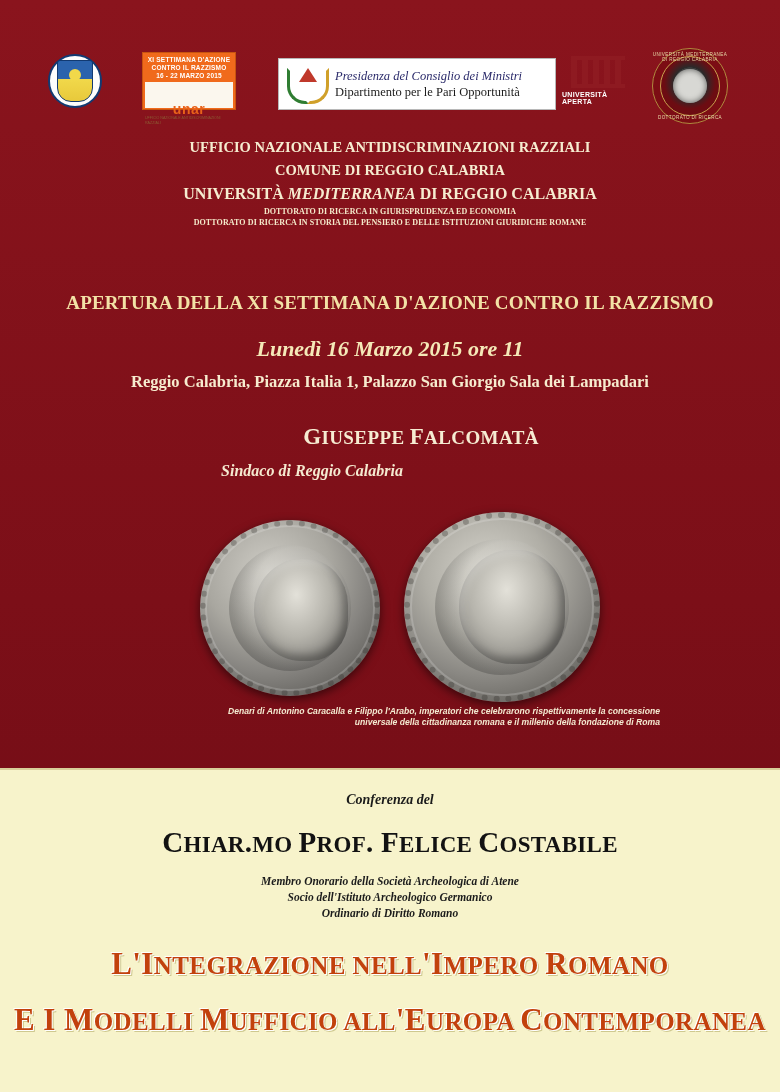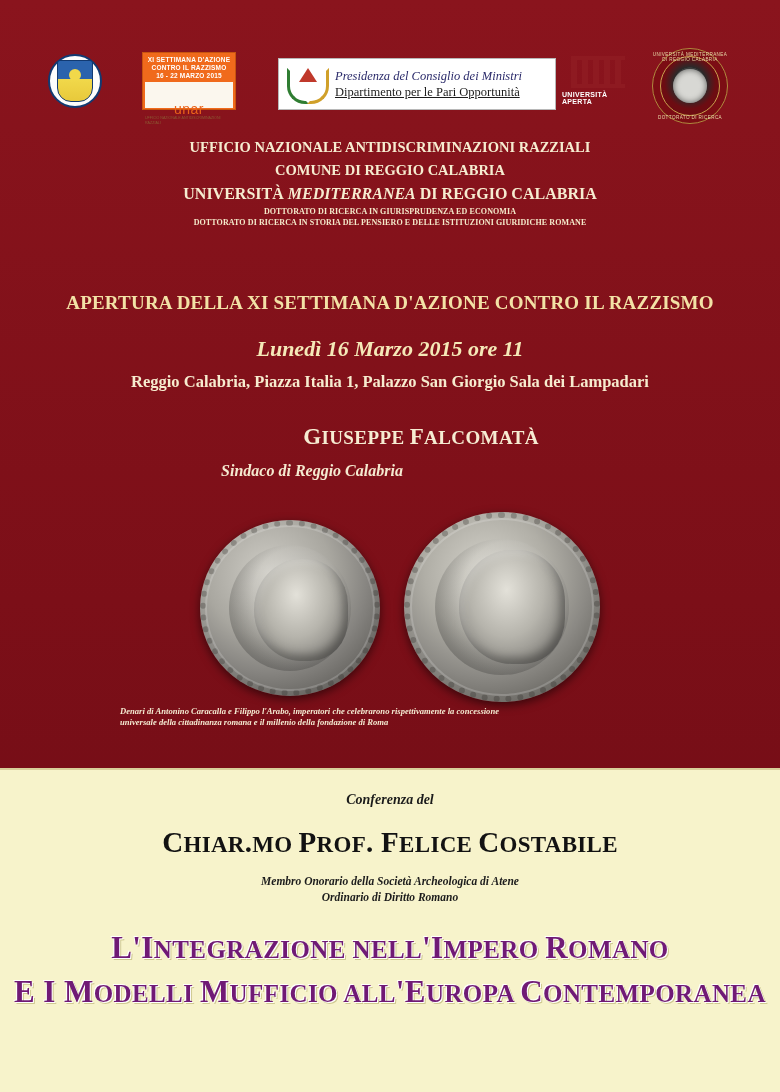--- a/index.html
+++ b/index.html
@@ -77,21 +77,21 @@
   }
   .logo-unar .strip {
     margin-top: 2px;
     width: 88px; height: 26px;
     background: #fbf7ee;
     display: flex; align-items: center; justify-content: center;
     flex-direction: column;
   }
   .logo-unar .unar-word {
     font-family: "Liberation Sans", sans-serif;
-    font-size: 14px; font-weight: normal; color: #e8621a;
+    font-size: 14px; font-weight: bold; color: #e8621a;
     letter-spacing: .5px; line-height: 14px; margin-top: 38px;
   }
   .logo-unar .unar-sub {
     font-family: "Liberation Sans", sans-serif;
     font-size: 3.6px; color: #8c5a33; line-height: 5px;
   }
 
   
   .logo-presidenza {
     left: 278px; top: 32px;
@@ -133,21 +133,20 @@
   .logo-presidenza .txt { margin-left: 4px; }
   .logo-presidenza .t1 {
     font-family: "Liberation Serif", serif;
     font-style: italic; font-size: 12.5px; color: #2a2a6a;
     line-height: 16px;
   }
   .logo-presidenza .t2 {
     font-family: "Liberation Serif", serif;
     font-size: 12.5px; color: #1b1b1b;
     line-height: 16px;
-    text-decoration: underline;
   }
 
   
   .logo-aperta {
     left: 562px; top: 30px;
     width: 72px; height: 54px;
     display: flex; flex-direction: column; align-items: center;
   }
   .logo-aperta .cols {
     width: 54px; height: 32px;
@@ -330,25 +329,25 @@
     position: absolute;
     left: 3%; top: 3%; width: 94%; height: 94%;
     border-radius: 50%;
     border: 2px solid rgba(255,255,255,.18);
     box-sizing: border-box;
   }
 
   .coin-caption {
     position: absolute;
     top: 706px; left: 120px; width: 540px;
-    font-family: Liberation Serif, serif;
+    font-family: Liberation Sans, sans-serif;
     font-style: italic; font-weight: bold;
     font-size: 8.6px; line-height: 11px;
     color: #f4ead1;
-    text-align: left;
+    text-align: right;
   }
 
   
   .panel {
     position: absolute;
     left: 0; top: 768px; width: 780px; height: 324px;
     background: #f7f3cb;
     border-top: 2px solid #d8d09a;
   }
   .conf-label {
@@ -374,25 +373,26 @@
 
   .title-block {
     margin-top: 22px;
   }
   .title-line {
     font-family: "Liberation Serif", serif;
     font-weight: bold;
     font-size: 31px;
     line-height: 42px;
     letter-spacing: .4px;
-    color: #701a75;
+    color: #c2410c;
     text-shadow:
       1px 1px 0 #ffffff,
       2px 2px 0 #cfc98f,
       -1px -1px 0 #ffffff;
+    margin-top: 12px;
   }
   .title-line .sc { font-size: 25px; }
 </style>
 </head>
 <body>
 
 <div class="poster">
 
   <div class="logo-bar">
 
@@ -473,20 +473,21 @@
     <div>universale della cittadinanza romana e il millenio della fondazione di Roma</div>
   </div>
 
   <div class="panel center">
     <div class="conf-label">Conferenza del</div>
 
     <div class="prof-name"><span>C</span><span class="sc">HIAR</span><span>.</span><span class="sc">MO </span><span>P</span><span class="sc">ROF</span><span>. </span><span>F</span><span class="sc">ELICE </span><span>C</span><span class="sc">OSTABILE</span></div>
 
     <div class="prof-roles">
       <div>Membro Onorario della Società Archeologica di Atene</div>
+      <div>Socio dell'Istituto Archeologico Germanico</div>
       <div>Ordinario di Diritto Romano</div>
     </div>
 
     <div class="title-block">
       <div class="title-line"><span>L'I</span><span class="sc">NTEGRAZIONE NELL</span><span>'I</span><span class="sc">MPERO </span><span>R</span><span class="sc">OMANO</span></div>
       <div class="title-line"><span>E I </span><span>M</span><span class="sc">ODELLI </span><span>M</span><span class="sc">UFFICIO ALL</span><span>'E</span><span class="sc">UROPA </span><span>C</span><span class="sc">ONTEMPORANEA</span></div>
     </div>
   </div>
 
 </div>

